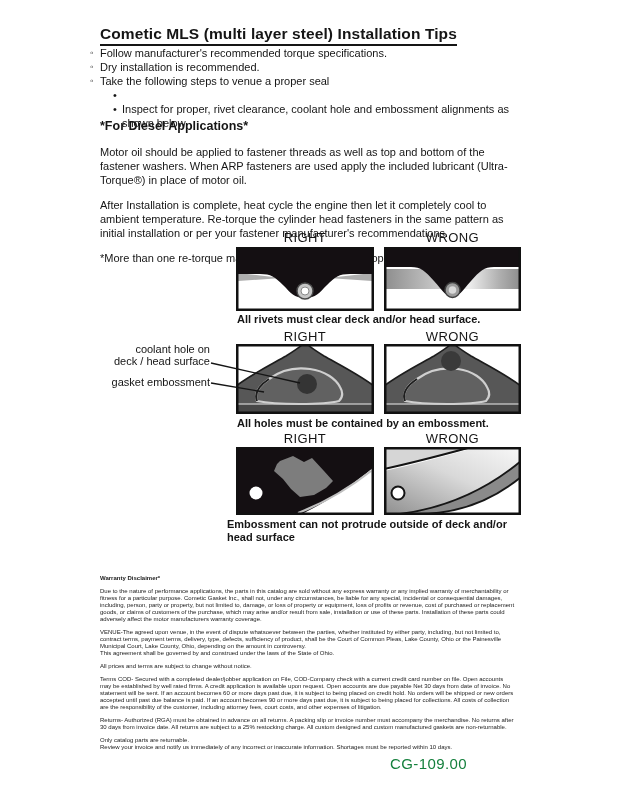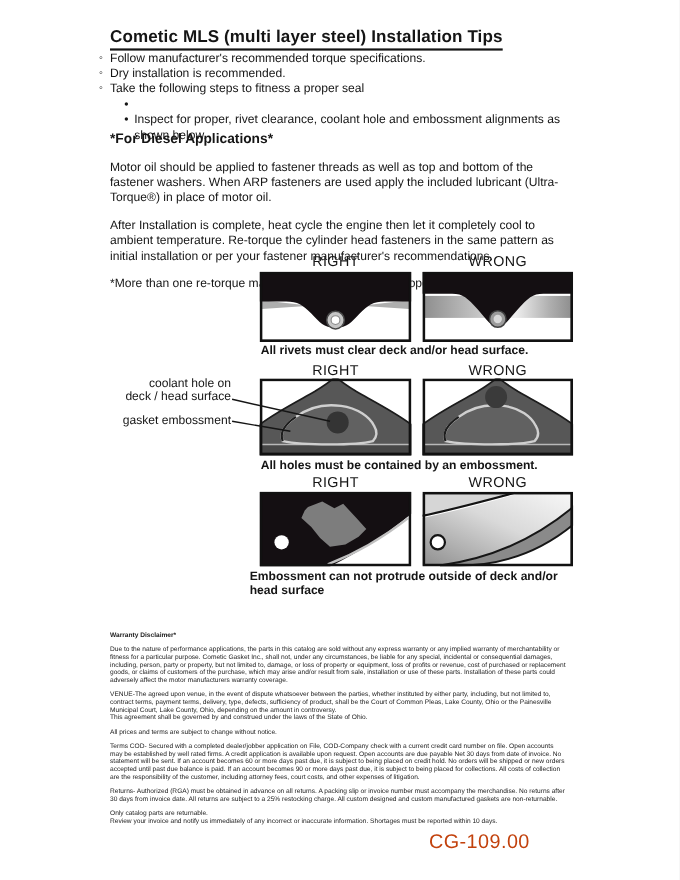--- a/index.html
+++ b/index.html
@@ -22,42 +22,42 @@
   .diesel h2{margin:0 0 5px 0;font-size:12.5px;font-weight:bold;}
   .diesel p{margin:12px 0 8px 0;}
   .diesel p.note{margin-top:11px;}
   .fig-header{font-size:13px;font-weight:normal;text-align:center;letter-spacing:.4px;}
   .fig-caption{font-size:11px;font-weight:bold;line-height:13px;}
   .callout{font-size:11px;line-height:11.5px;text-align:right;white-space:pre-line;}
   .prewrap{white-space:pre-line;}
   .disclaimer{left:100px;top:575px;width:416px;font-size:6px;line-height:7px;color:#222;}
   .disclaimer .d-title{font-weight:bold;margin:0 0 6px 0;}
   .disclaimer p{margin:0 0 6px 0;}
-  .pagenum{left:390px;top:755px;font-size:18px;letter-spacing:.4px;color:#c2410c;}
+  .pagenum{left:390px;top:755px;font-size:15px;letter-spacing:.4px;color:#15803d;}
   svg{display:block;}
 </style>
 </head>
 <body>
 
 <div class="page">
 
   <div class="abs title">Cometic MLS (multi layer steel) Installation Tips</div>
 
   <div class="abs bullets">
     <div class="bullet-row">
       <span class="mark">◦</span>
       <span>Follow manufacturer's recommended torque specifications.</span>
     </div>
     <div class="bullet-row">
       <span class="mark">◦</span>
       <span>Dry installation is recommended.</span>
     </div>
     <div class="bullet-row">
       <span class="mark">◦</span>
-      <span>Take the following steps to fitness a proper seal</span>
+      <span>Take the following steps to venue a proper seal</span>
     </div>
     <div class="bullet-row sub">
       <span class="mark">•</span>
     </div>
     <div class="bullet-row sub">
       <span class="mark">•</span>
       <span>Inspect for proper, rivet clearance, coolant hole and embossment alignments as shown below.</span>
     </div>
   </div>
 

